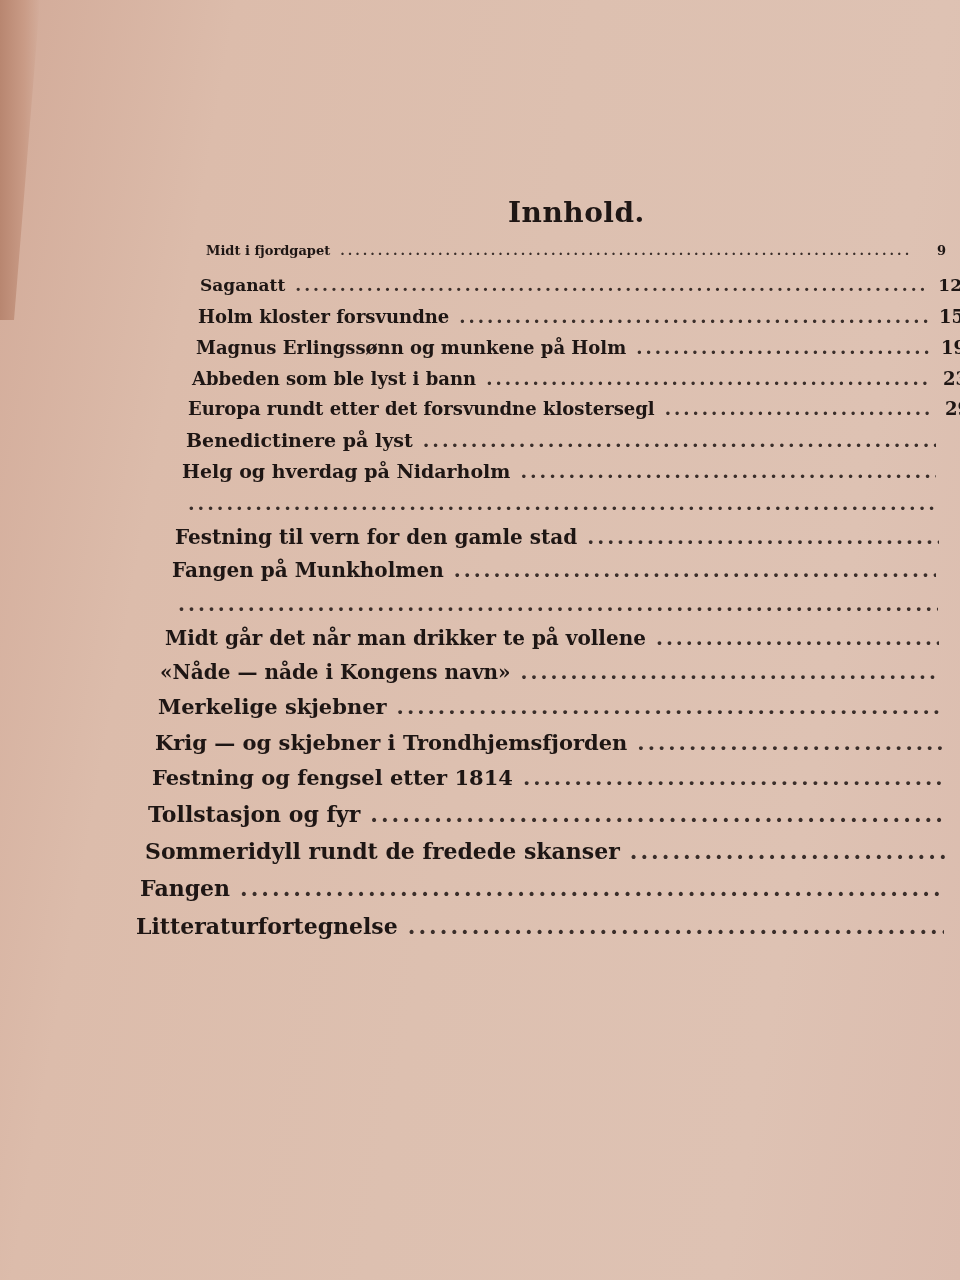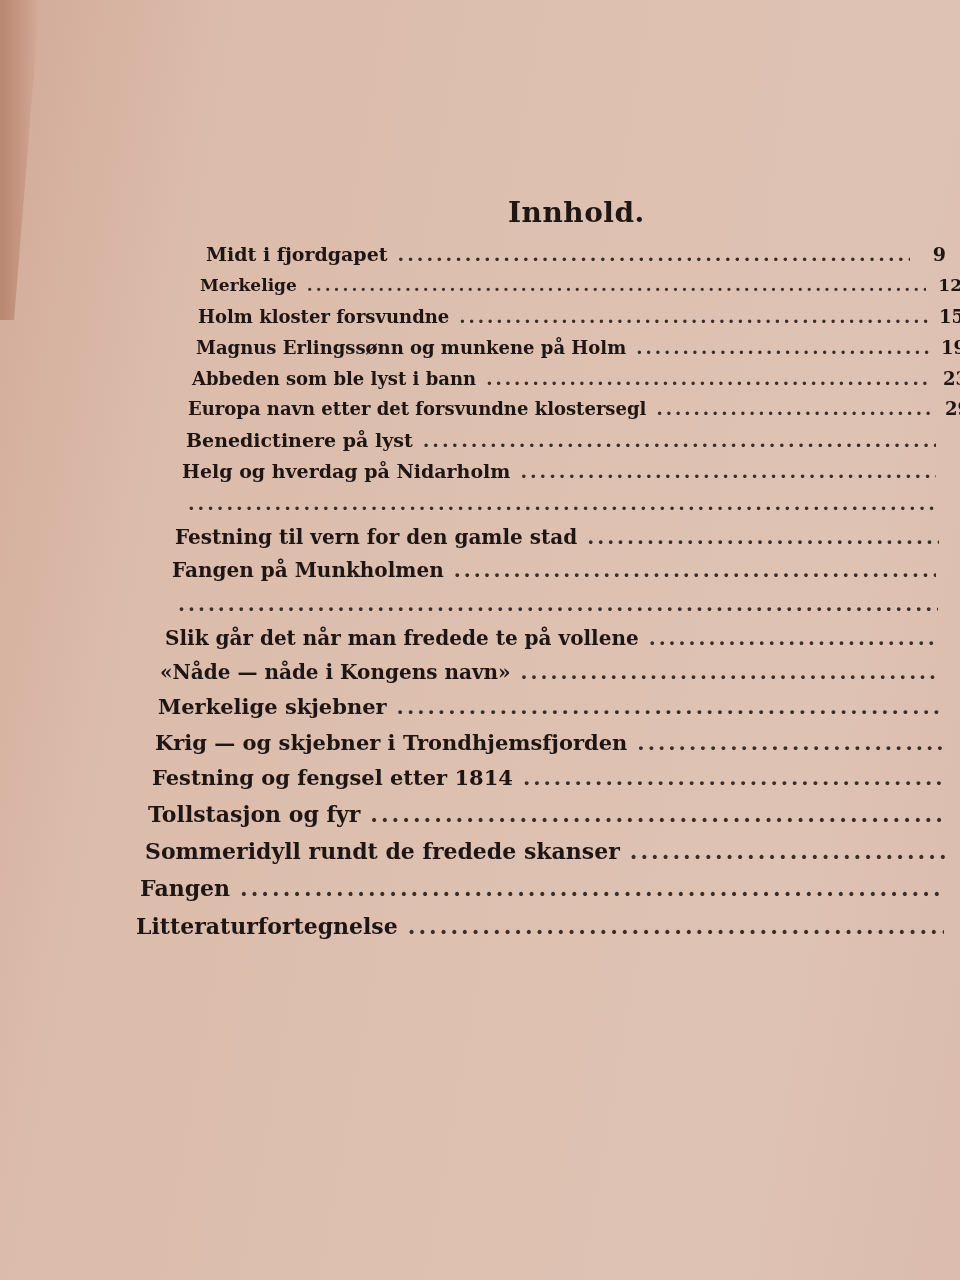--- a/index.html
+++ b/index.html
@@ -40,47 +40,47 @@
     .entry .pg { text-align: right; min-width: 26px; }
   </style>
 </head>
 <body>
 
 <div class="page">
   <div class="page-edge"></div>
 
   <div class="title">Innhold.</div>
 
-  <div class="entry" style="left:206px; top:243px; width:740px; font-size:19px;">
+  <div class="entry" style="left:206px; top:243px; width:740px; font-size:13px;">
     <span class="label">Midt i fjordgapet</span>
       <span class="dots"></span>
       <span class="pg">9</span>
   </div>
   <div class="entry" style="left:200px; top:275px; width:762px; font-size:17px;">
-    <span class="label">Merkelige</span>
+    <span class="label">Saganatt</span>
       <span class="dots"></span>
       <span class="pg">12</span>
   </div>
   <div class="entry" style="left:198px; top:306px; width:766px; font-size:18px;">
     <span class="label">Holm kloster forsvundne</span>
       <span class="dots"></span>
       <span class="pg">15</span>
   </div>
   <div class="entry" style="left:196px; top:337px; width:770px; font-size:18px;">
     <span class="label">Magnus Erlingssønn og munkene på Holm</span>
       <span class="dots"></span>
       <span class="pg">19</span>
   </div>
   <div class="entry" style="left:192px; top:368px; width:776px; font-size:18px;">
     <span class="label">Abbeden som ble lyst i bann</span>
       <span class="dots"></span>
       <span class="pg">23</span>
   </div>
   <div class="entry" style="left:188px; top:398px; width:782px; font-size:18px;">
-    <span class="label">Europa navn etter det forsvundne klostersegl</span>
+    <span class="label">Europa rundt etter det forsvundne klostersegl</span>
       <span class="dots"></span>
       <span class="pg">29</span>
   </div>
   <div class="entry" style="left:186px; top:429px; width:786px; font-size:19px;">
     <span class="label">Benedictinere på lyst</span>
       <span class="dots"></span>
       <span class="pg">3</span>
   </div>
   <div class="entry" style="left:182px; top:460px; width:790px; font-size:19px;">
     <span class="label">Helg og hverdag på Nidarholm</span>
@@ -99,21 +99,21 @@
   <div class="entry" style="left:172px; top:558px; width:800px; font-size:20px;">
     <span class="label">Fangen på Munkholmen</span>
       <span class="dots"></span>
       <span class="pg"></span>
   </div>
   <div class="entry" style="left:168px; top:592px; width:806px; font-size:20px;">
       <span class="dots"></span>
       <span class="pg"></span>
   </div>
   <div class="entry" style="left:165px; top:626px; width:810px; font-size:20px;">
-    <span class="label">Slik går det når man fredede te på vollene</span>
+    <span class="label">Midt går det når man drikker te på vollene</span>
       <span class="dots"></span>
       <span class="pg"></span>
   </div>
   <div class="entry" style="left:160px; top:660px; width:814px; font-size:20px;">
     <span class="label">«Nåde — nåde i Kongens navn»</span>
       <span class="dots"></span>
       <span class="pg"></span>
   </div>
   <div class="entry" style="left:158px; top:694px; width:820px; font-size:21px;">
     <span class="label">Merkelige skjebner</span>

